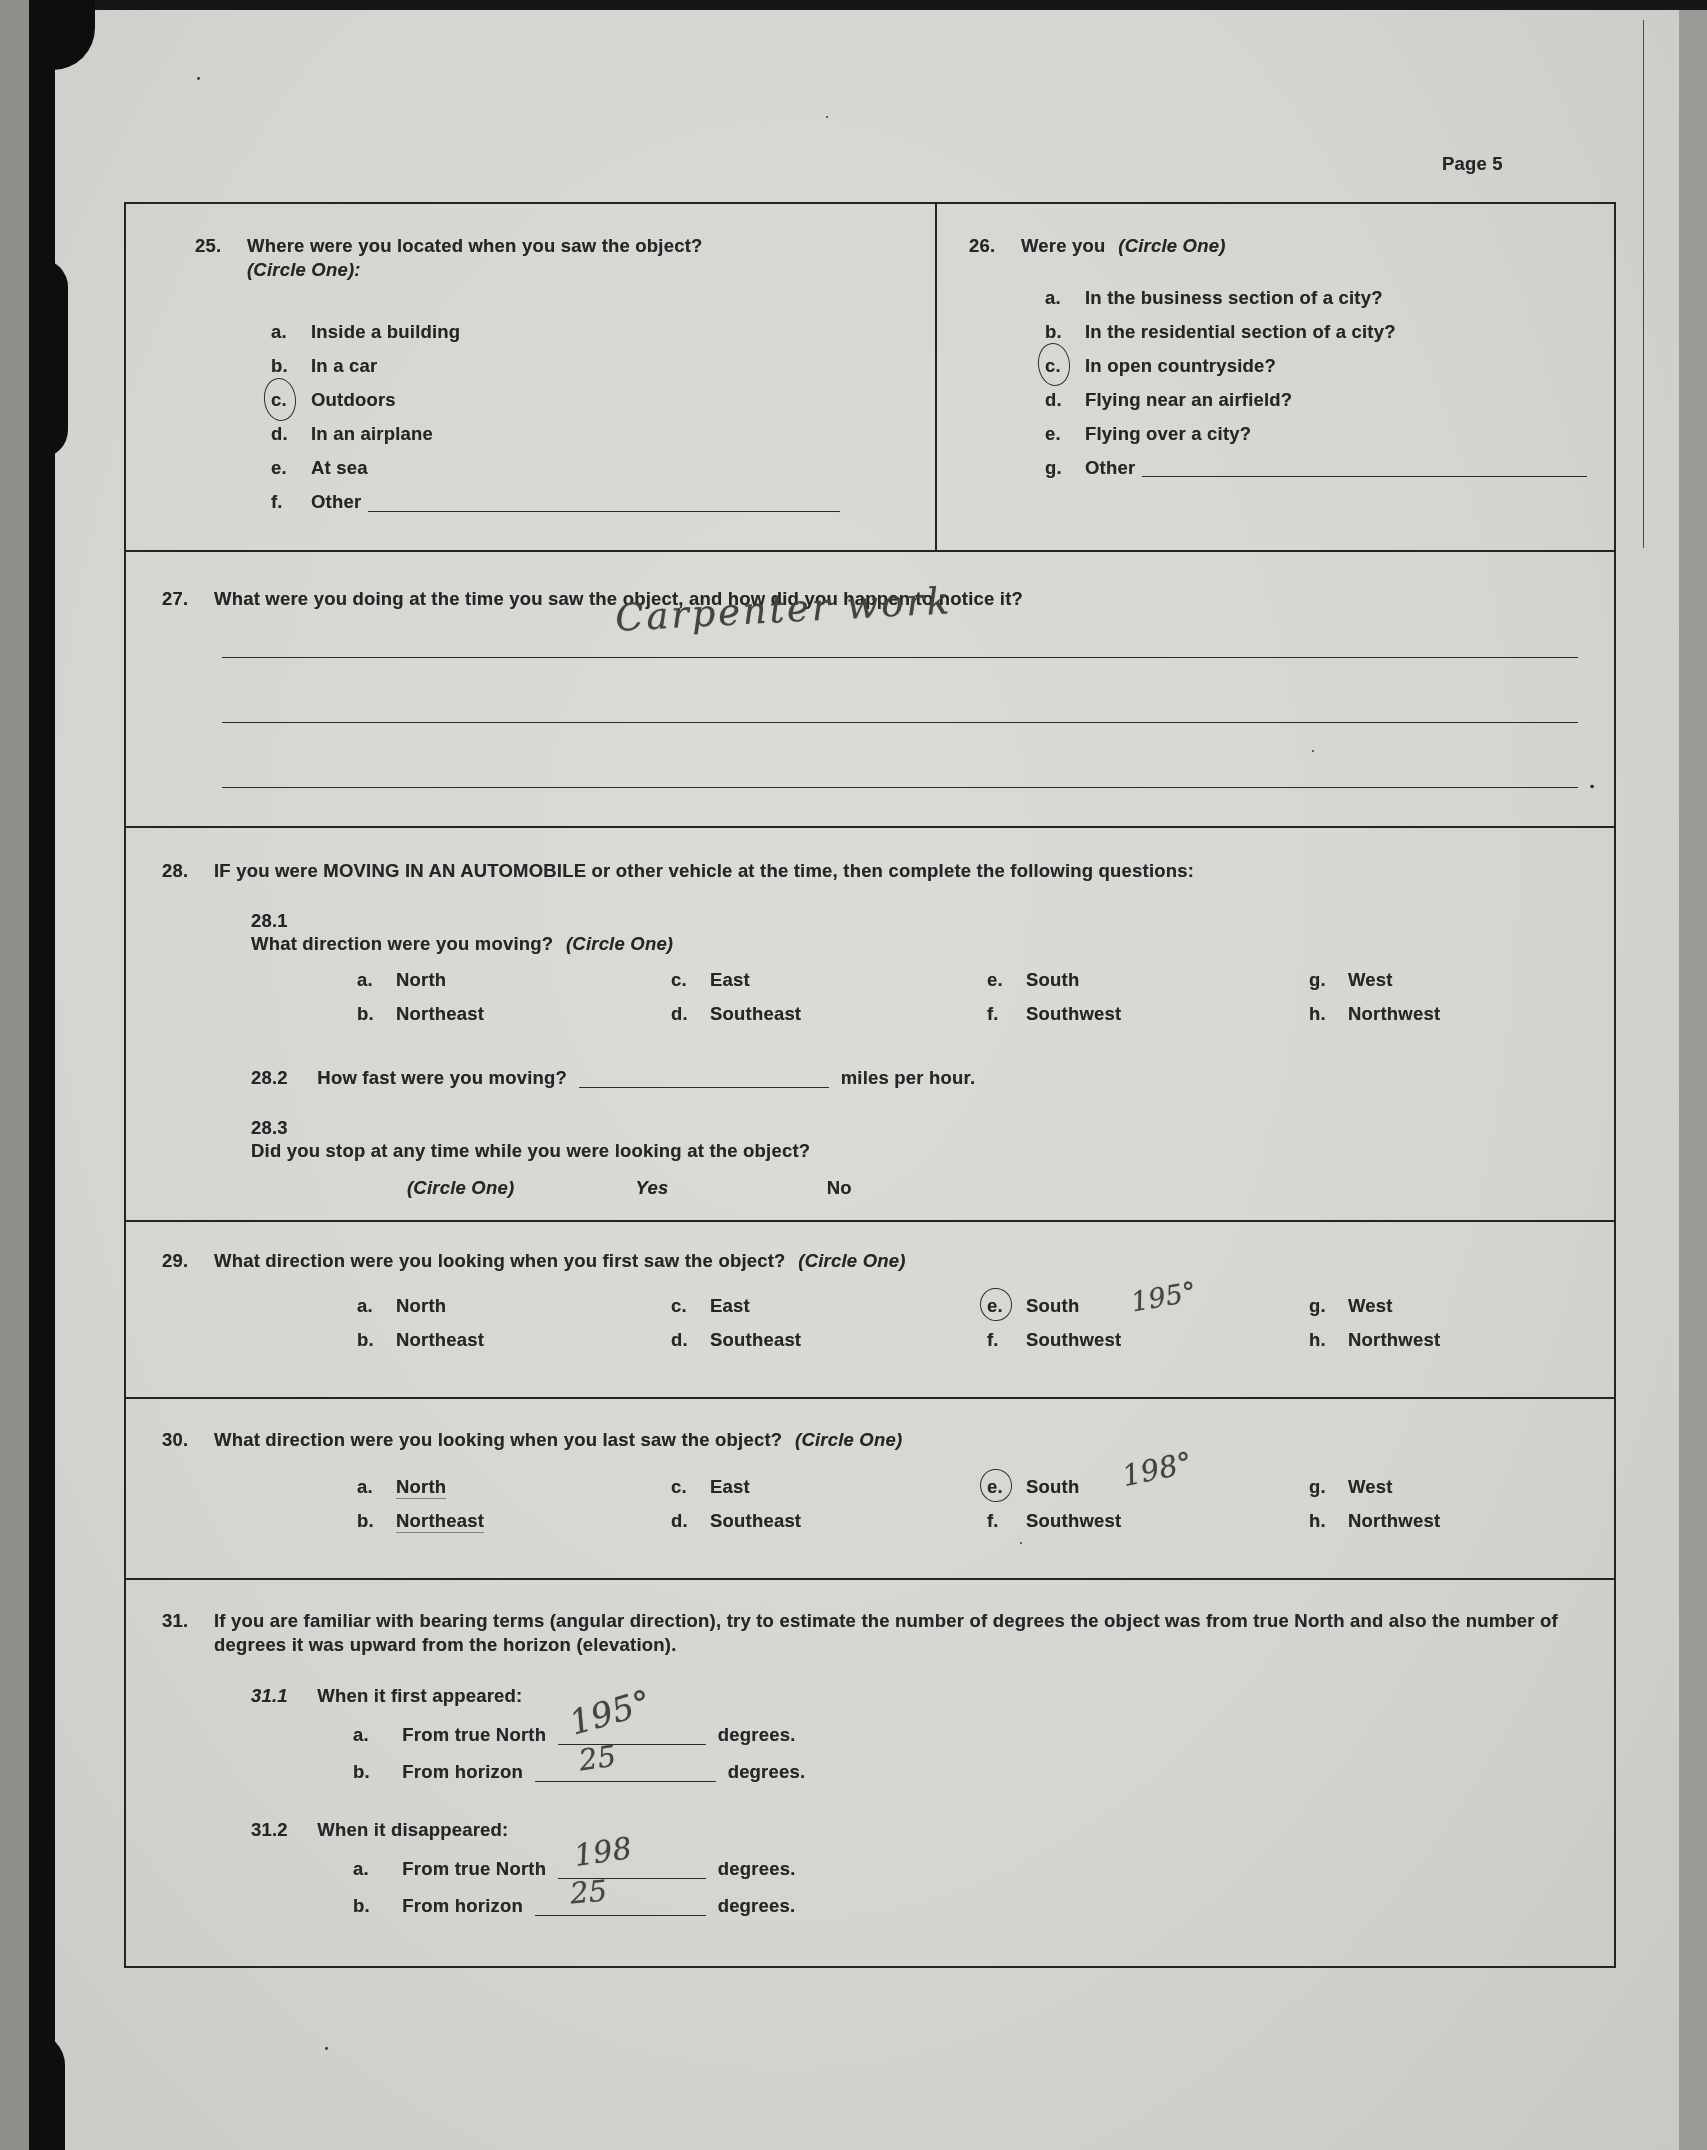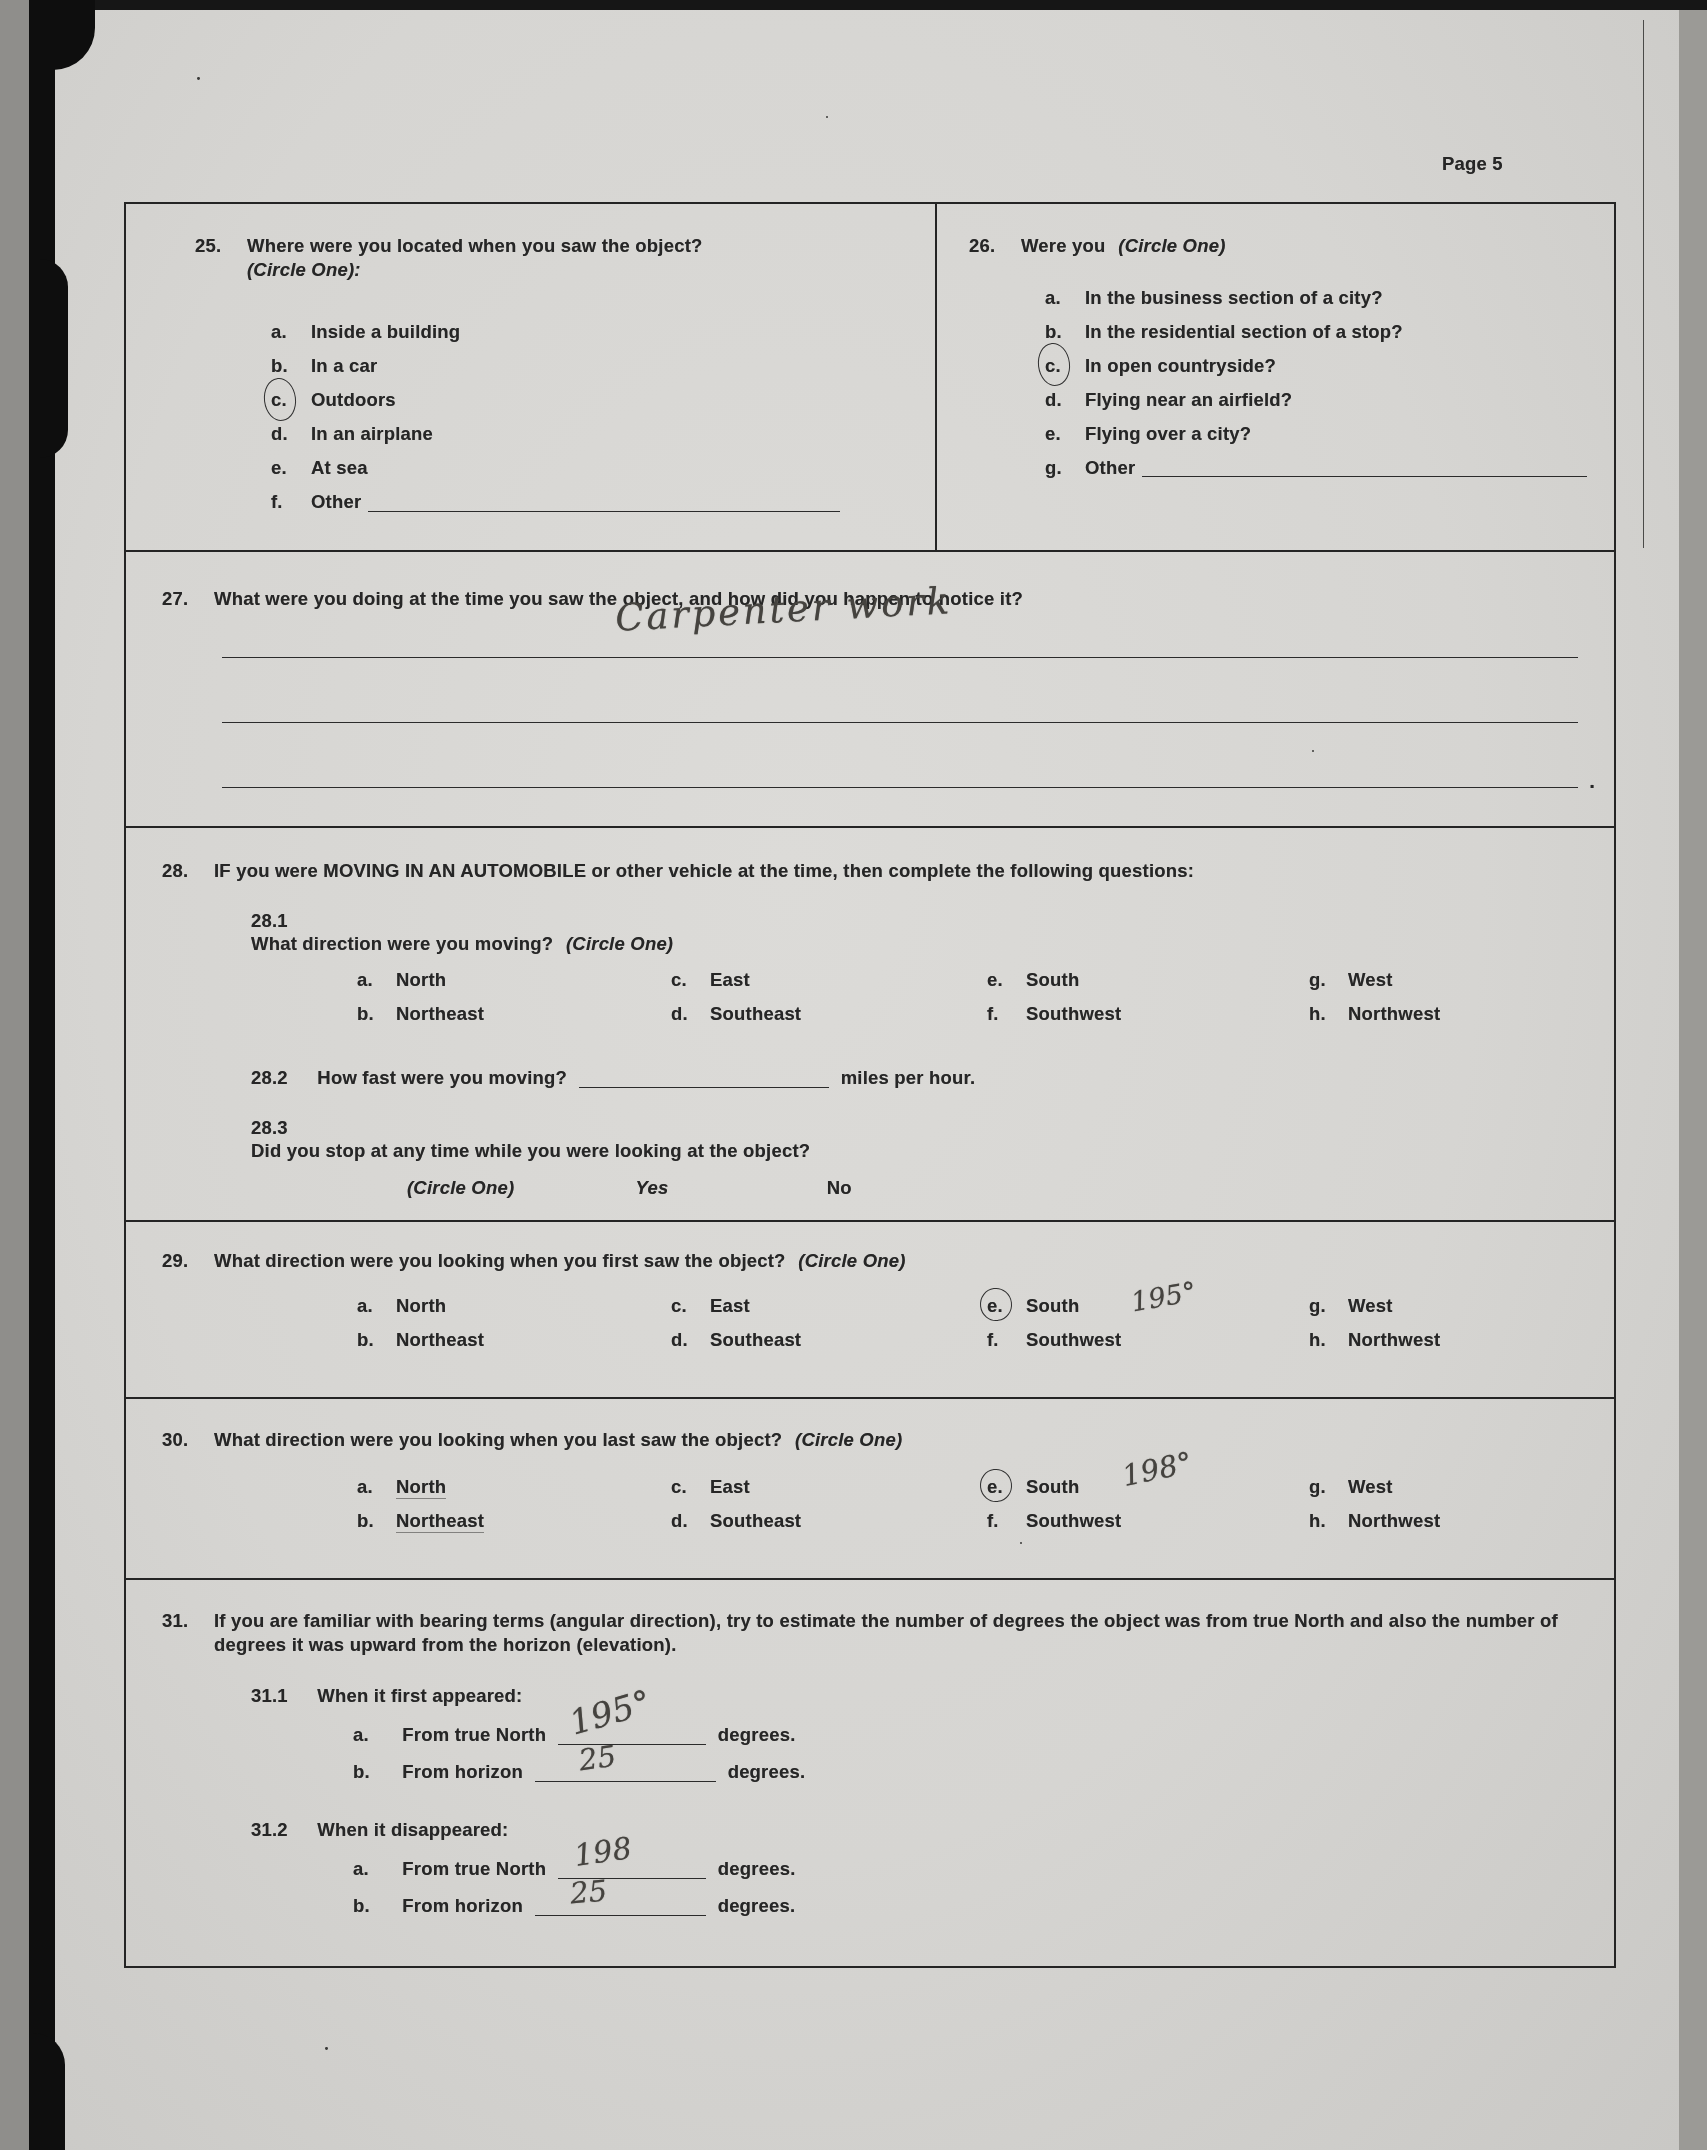--- a/index.html
+++ b/index.html
@@ -128,21 +128,21 @@
       <div class="cell-right">
         <div class="qhead">
           <span class="qnum">26.</span>
           <span class="qtext">
             <span>Were you</span>
             <span class="cnote inline">(Circle One)</span>
           </span>
         </div>
         <div class="opts tight">
           <div class="opt"><span class="olet">a.</span><span>In the business section of a city?</span></div>
-          <div class="opt"><span class="olet">b.</span><span>In the residential section of a stop?</span></div>
+          <div class="opt"><span class="olet">b.</span><span>In the residential section of a city?</span></div>
           <div class="opt"><span class="olet"><span class="circ">c.</span></span><span>In open countryside?</span></div>
           <div class="opt"><span class="olet">d.</span><span>Flying near an airfield?</span></div>
           <div class="opt"><span class="olet">e.</span><span>Flying over a city?</span></div>
           <div class="opt"><span class="olet">g.</span><span>Other</span><span class="blank" style="width:445px;"></span></div>
         </div>
       </div>
     </div>
 
     <div class="row row2">
       <div class="qhead">
@@ -239,21 +239,21 @@
       </div>
     </div>
 
     <div class="row row6">
       <div class="qhead">
         <span class="qnum">31.</span>
         <span class="qtext">If you are familiar with bearing terms (angular direction), try to estimate the number of degrees the object was from true North and also the number of degrees it was upward from the horizon (elevation).</span>
       </div>
 
       <div class="q31-sub">
-        <span class="subnum" style="display:inline-block;">31.1</span>
+        <span class="subnum" style="display:inline-block;font-style:italic;">31.1</span>
         <span>When it first appeared:</span>
       </div>
       <div class="q31-lines">
         <div class="sub-line">
           <span class="slet">a.</span>
           <span>From true North</span>
           <span class="blank" style="width:148px;"><span class="hw hw-311a">195°</span></span>
           <span>degrees.</span>
         </div>
         <div class="sub-line">

